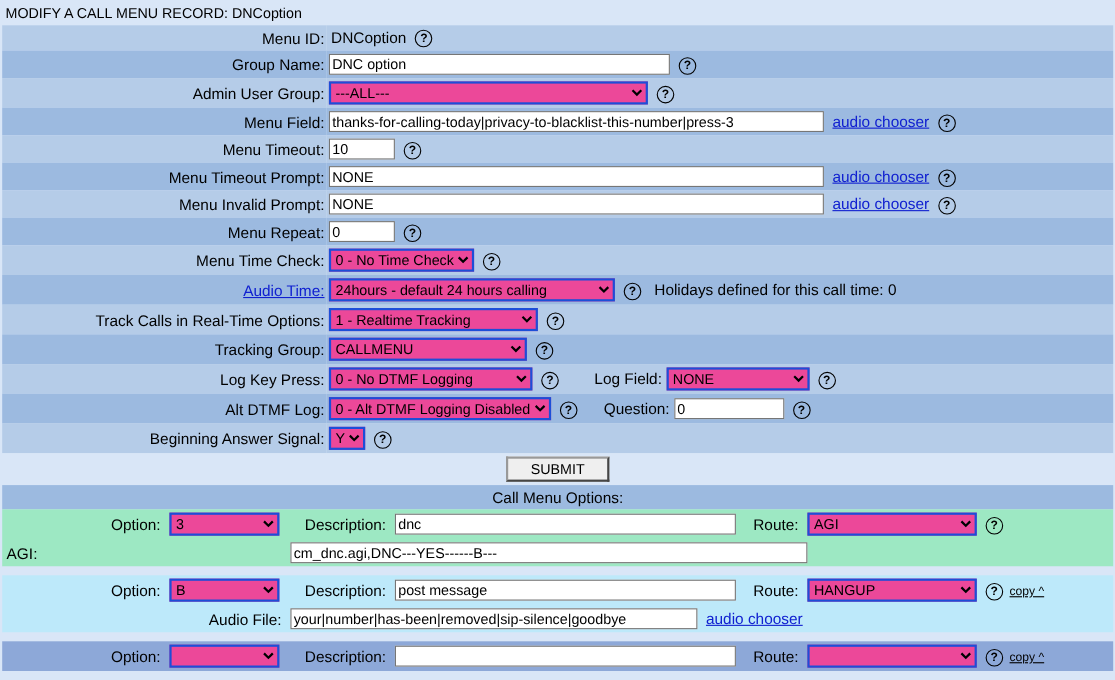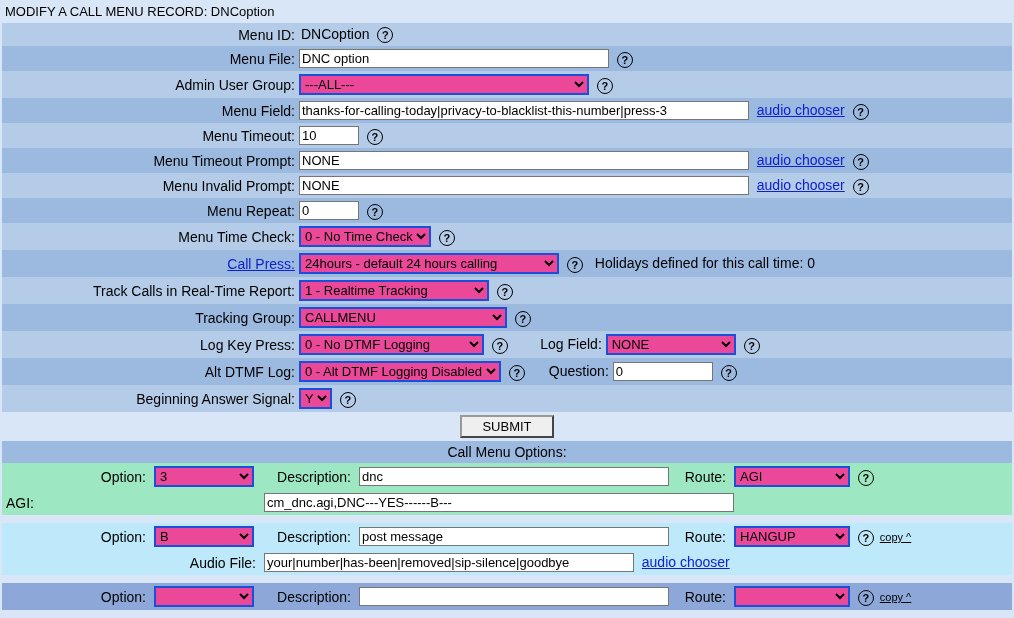--- a/index.html
+++ b/index.html
@@ -86,21 +86,21 @@
       text-decoration: underline;
       margin-left: 2px;
     }
     .inline-lbl { display: inline-block; text-align: right; }
     .spacer-row { background: #D9E6F7; height: 8px; }
     .val-text { padding-left: 2px; }
     .small-gap { margin-left: 8px; }
     .wide450 { width: 450px; }
     .w60 { width: 60px; }
     .w310 { width: 310px; }
-    .w128 { width: 116px; }
+    .w128 { width: 154px; }
     .w100 { width: 100px; }
     .w470 { width: 470px; }
     .w370 { width: 370px; }
   </style>
 </head>
 <body>
 
 <div class="title-row">MODIFY A CALL MENU RECORD: DNCoption</div>
 
 <table class="main-tbl">
@@ -108,21 +108,21 @@
   <tbody>
       <tr class="row-a">
     <td class="lbl">Menu ID:</td>
     <td class="val-cell">
       <span class="val-text">DNCoption</span>
       <span class="help-icon">?</span>
     </td>
   </tr>
 
   <tr class="row-b">
-    <td class="lbl">Menu File:</td>
+    <td class="lbl">Group Name:</td>
     <td class="val-cell">
       <input type="text" class="w310" value="DNC option" style="">
       <span class="help-icon">?</span>
     </td>
   </tr>
 
   <tr class="row-a">
     <td class="lbl">Admin User Group:</td>
     <td class="val-cell">
       <select style="width:290px">
@@ -180,45 +180,45 @@
     <td class="val-cell">
       <select>
         <option>0 - No Time Check</option>
       </select>
       <span class="help-icon">?</span>
     </td>
   </tr>
 
   <tr class="row-b">
     <td class="lbl">
-      <a class="link" href="#">Call Press:</a>
+      <a class="link" href="#">Audio Time:</a>
     </td>
     <td class="val-cell">
       <select style="width:260px">
         <option>24hours - default 24 hours calling</option>
       </select>
       <span class="help-icon">?</span>
       <span class="small-gap">Holidays defined for this call time: 0</span>
     </td>
   </tr>
 
   <tr class="row-a">
-    <td class="lbl">Track Calls in Real-Time Report:</td>
+    <td class="lbl">Track Calls in Real-Time Options:</td>
     <td class="val-cell">
       <select style="width:190px">
         <option>1 - Realtime Tracking</option>
       </select>
       <span class="help-icon">?</span>
     </td>
   </tr>
 
   <tr class="row-b">
     <td class="lbl">Tracking Group:</td>
     <td class="val-cell">
-      <select style="width:208px">
+      <select style="width:180px">
         <option>CALLMENU</option>
       </select>
       <span class="help-icon">?</span>
     </td>
   </tr>
 
   <tr class="row-a">
     <td class="lbl">Log Key Press:</td>
     <td class="val-cell">
       <select style="width:185px">

